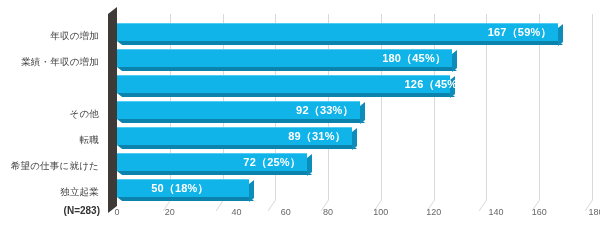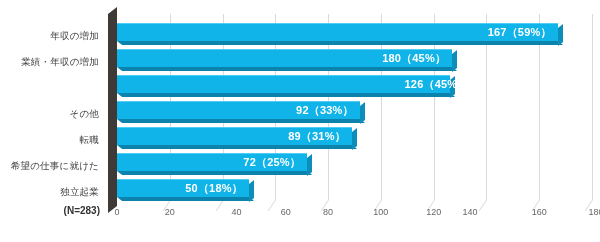--- a/index.html
+++ b/index.html
@@ -237,31 +237,31 @@
         <div class="bar-row" style="top: 139px; width: 196px; padding-left: 44px;">
           <div class="bar-shadow" style="left: 0px; width: 190px;"></div>
           <div class="bar-cap" style="left: 190px;"></div>
           <div class="bar-body" style="width: 190px; background: rgb(16, 180, 232);"></div>
           <div class="bar-value" style="left: 0px; width: 184px;">72（25%）</div>
         </div>
         <div class="bar-row" style="top: 165px; width: 137.944px;">
           <div class="bar-shadow" style="left: 0px; width: 131.944px;"></div>
           <div class="bar-cap" style="left: 131.944px;"></div>
           <div class="bar-body" style="width: 131.944px; background: rgb(16, 180, 232);"></div>
-          <div class="bar-value" style="left: 0px; width: 125.944px;">50（18%）</div>
+          <div class="bar-value" style="left: 0px; width: 125.944px; text-align: center;">50（18%）</div>
         </div>
       </div>
   </div>
 
   <div class="xticks" id="xticks">
       <div class="xtick" style="left: 9px;">0</div>
       <div class="xtick" style="left: 61.7778px;">20</div>
       <div class="xtick" style="left: 114.556px; padding-left: 28px;">40</div>
       <div class="xtick" style="left: 167.333px; padding-left: 21px;">60</div>
       <div class="xtick" style="left: 220.111px;">80</div>
       <div class="xtick" style="left: 272.889px;">100</div>
       <div class="xtick" style="left: 325.667px;">120</div>
-      <div class="xtick" style="left: 362px;">140</div>
+      <div class="xtick" style="left: 388px;">140</div>
       <div class="xtick" style="left: 431.222px;">160</div>
       <div class="xtick" style="left: 488px;">180</div>
     </div>
 
 </div>
 
 </body></html>

